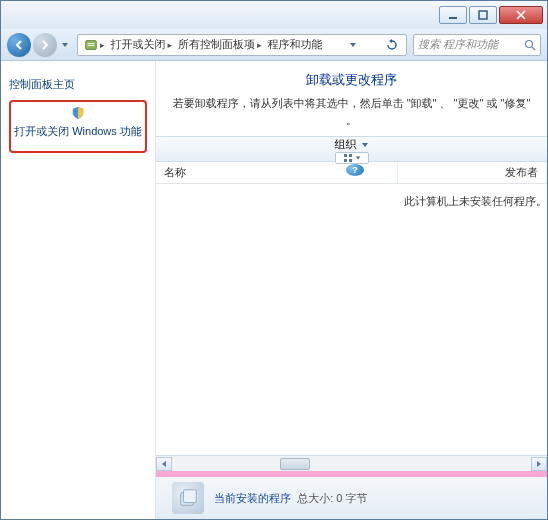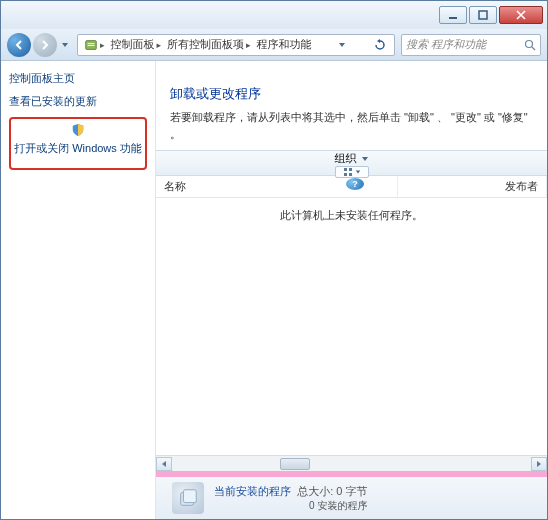--- a/index.html
+++ b/index.html
@@ -18,48 +18,48 @@
 .nav-arrows { display: flex; align-items: center; gap: 2px; }
 .nav-circle { width: 24px; height: 24px; border-radius: 50%; display: flex; align-items: center; justify-content: center; }
 .nav-circle.back { background: radial-gradient(circle at 30% 30%, #6fb3e8, #1e5fa0); }
 .nav-circle.fwd { background: radial-gradient(circle at 30% 30%, #d0dce6, #a0b0c0); }
 .nav-circle svg { width: 12px; height: 12px; fill: #fff; }
 .nav-drop { width: 12px; display: flex; align-items: center; justify-content: center; }
 .breadcrumb { flex: 1; height: 22px; background: #fff; border: 1px solid #a7b7c7; border-radius: 2px; display: flex; align-items: center; font-size: 11px; color: #333; padding: 0 4px; gap: 2px; overflow: hidden; }
 .bc-seg { display: flex; align-items: center; gap: 2px; white-space: nowrap; cursor: pointer; padding: 0 2px; }
 .bc-arrow { font-size: 9px; color: #555; }
 .bc-refresh { margin-left: auto; padding: 0 4px; display:flex; align-items:center; }
-.searchbox { width: 140px; height: 22px; background: #fff; border: 1px solid #a7b7c7; border-radius: 2px; display: flex; align-items: center; padding: 0 4px; font-size: 11px; color: #888; font-style: italic; gap: 4px; }
+.searchbox { width: 128px; height: 22px; background: #fff; border: 1px solid #a7b7c7; border-radius: 2px; display: flex; align-items: center; padding: 0 4px; font-size: 11px; color: #888; font-style: italic; gap: 4px; }
 .searchbox svg { width: 12px; height: 12px; flex-shrink: 0; }
 
 
 .body { flex: 1; display: flex; overflow: hidden; }
 
-.sidebar { width: 155px; background: #fff; border-right: 1px solid #e0e6ec; padding: 10px 8px; font-size: 11px; }
+.sidebar { width: 155px; background: #fff; border-right: 1px solid #e0e6ec; padding: 16px 8px; font-size: 11px; }
 .sidebar a { display: block; color: #0a3d7a; text-decoration: none; margin-bottom: 8px; cursor: pointer; }
 .highlight-box { border: 2px solid #d93025; border-radius: 4px; padding: 4px 2px; margin-top: 2px; display: flex; align-items: center; gap: 4px; flex-direction: column; }
 .shield-icon { width: 14px; height: 14px; flex-shrink: 0; }
 
 .main { flex: 1; display: flex; flex-direction: column; background: #fff; overflow: hidden; }
-.main-header { padding: 24px 14px 8px; }
+.main-header { padding: 10px 14px 8px; text-align: center; }
 .main-title { color: #003399; font-size: 13px; margin-bottom: 6px; }
 .main-desc { font-size: 11px; color: #333; line-height: 1.5; }
 
 .toolbar { height: 26px; background: linear-gradient(#f7fafd,#e6eef6); border-top: 1px solid #d0dce6; border-bottom: 1px solid #d0dce6; display: flex; align-items: center; padding: 0 8px; font-size: 11px; flex-direction: column; }
 .toolbar .org { display: flex; align-items: center; gap: 4px; cursor: pointer; }
 .toolbar .spacer { flex: 1; }
 .toolbar .view-sel { width: 34px; height: 18px; border: 1px solid #b6c8da; border-radius: 2px; background: #fcfdfe; display:flex; align-items:center; justify-content:center; gap:2px; cursor:pointer; }
 .toolbar .help { width: 18px; height: 18px; border-radius: 50%; background: radial-gradient(circle at 30% 30%,#7fc3f0,#1e70b8); color:#fff; display:flex; align-items:center; justify-content:center; font-size:11px; margin-left:6px; cursor:pointer; }
 
 .list-area { flex: 1; border-bottom: 6px solid #f9a8d4; overflow: hidden; display:flex; flex-direction:column; }
 .col-headers { height: 22px; display: flex; border-bottom: 1px solid #e0e6ec; font-size: 11px; color: #333; }
 .col { padding: 3px 8px; border-right: 1px solid #e8eef4; display:flex; align-items:center; gap:4px; }
 .col.name { flex: 1.7; }
 .col.pub { flex: 1; justify-content: flex-end; }
-.empty-msg { text-align: center; font-size: 11px; color: #333; padding: 10px 0; }
+.empty-msg { text-align: right; font-size: 11px; color: #333; padding: 10px 0; }
 .list-body { flex:1; position:relative; }
 
 .scroll-h { height: 16px; background: #f0f3f6; border-top: 1px solid #d6dee6; display:flex; align-items:center; }
 .scroll-h .track { flex:1; position:relative; height:14px; }
 .scroll-h .thumb { position:absolute; left:30%; width:30px; height:12px; top:1px; background: linear-gradient(#e8eef4,#cad6e2); border:1px solid #a7b7c7; border-radius:2px; }
 .scroll-h .sbtn { width:16px; height:14px; display:flex; align-items:center; justify-content:center; background:linear-gradient(#f4f8fb,#dbe5ef); border:1px solid #b6c8da; }
 
 .footer { height: 42px; background: linear-gradient(#f3f7fb,#e5edf5); display: flex; align-items: center; padding: 4px 16px; gap: 10px; font-size: 11px; text-align: right; }
 .footer-icon { width: 32px; height: 32px; background: radial-gradient(circle at 35% 35%, #e8eef4, #b6c8da); border-radius: 4px; display:flex; align-items:center; justify-content:center; }
 .footer-icon svg { width:22px; height:22px; }
@@ -112,21 +112,21 @@
     <div class="breadcrumb">
       <span class="bc-seg">
         <svg width="14" height="14" viewBox="0 0 16 16">
             <rect x="2" y="3" width="12" height="10" rx="1" fill="#8fb858" stroke="#5a7a30"></rect>
             <rect x="4" y="6" width="8" height="1" fill="#fff"></rect>
             <rect x="4" y="8" width="8" height="1" fill="#fff"></rect>
           </svg>
         <span class="bc-arrow">▸</span>
       </span>
       <span class="bc-seg">
-        <span>控制面板</span>
+        <span>打开或关闭</span>
         <span class="bc-arrow">▸</span>
       </span>
       <span class="bc-seg">
         <span>所有控制面板项</span>
         <span class="bc-arrow">▸</span>
       </span>
       <span class="bc-seg">
         <span>程序和功能</span>
       </span>
       <span class="bc-refresh">
@@ -148,21 +148,20 @@
           <circle cx="5" cy="5" r="3.5" fill="none" stroke="#6a88a6" stroke-width="1.2"></circle>
           <path d="M8 8 L11 11" stroke="#6a88a6" stroke-width="1.2"></path>
         </svg>
     </div>
   </div>
 
   <div class="body">
 
     <div class="sidebar">
       <a>控制面板主页</a>
-      <a>查看已安装的更新</a>
       <div class="highlight-box">
         <svg class="shield-icon" viewBox="0 0 16 16">
           <path d="M8 1 L14 3 V8 C14 12 8 15 8 15 C8 15 2 12 2 8 V3 Z" fill="#4a90d9"></path>
           <path d="M8 1 L14 3 V8 C14 12 8 15 8 15 V1 Z" fill="#f4c542"></path>
         </svg>
         <a>打开或关闭 Windows 功能</a>
       </div>
     </div>
 
     <div class="main">
@@ -232,19 +231,18 @@
               <rect x="4" y="6" width="14" height="14" rx="2" fill="#d8e4f0" stroke="#8aa6c2"></rect>
               <rect x="7" y="3" width="14" height="14" rx="2" fill="#eaf2fa" stroke="#8aa6c2"></rect>
             </svg>
         </div>
         <div class="footer-text">
           <div class="line1">
             <span>当前安装的程序</span>
             &nbsp;<span class="sz">总大小:</span>
             <span class="sz">0 字节</span>
           </div>
-          <div class="line2">0 安装的程序</div>
         </div>
       </div>
 
     </div>
   </div>
 </div>
 
 </body></html>

